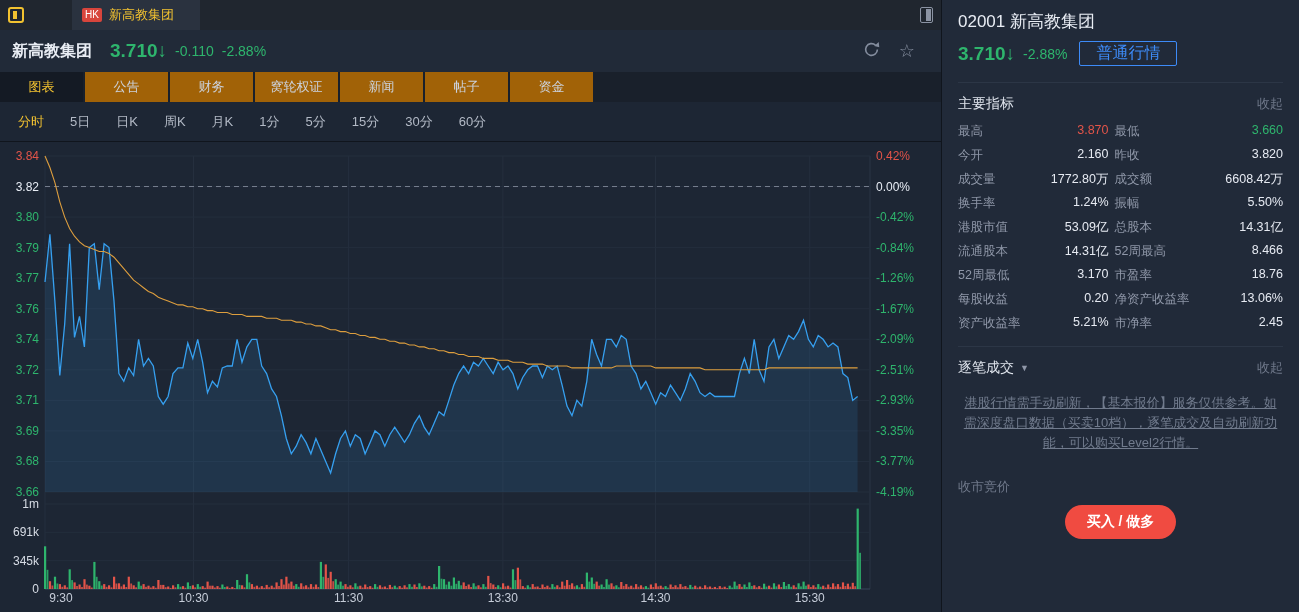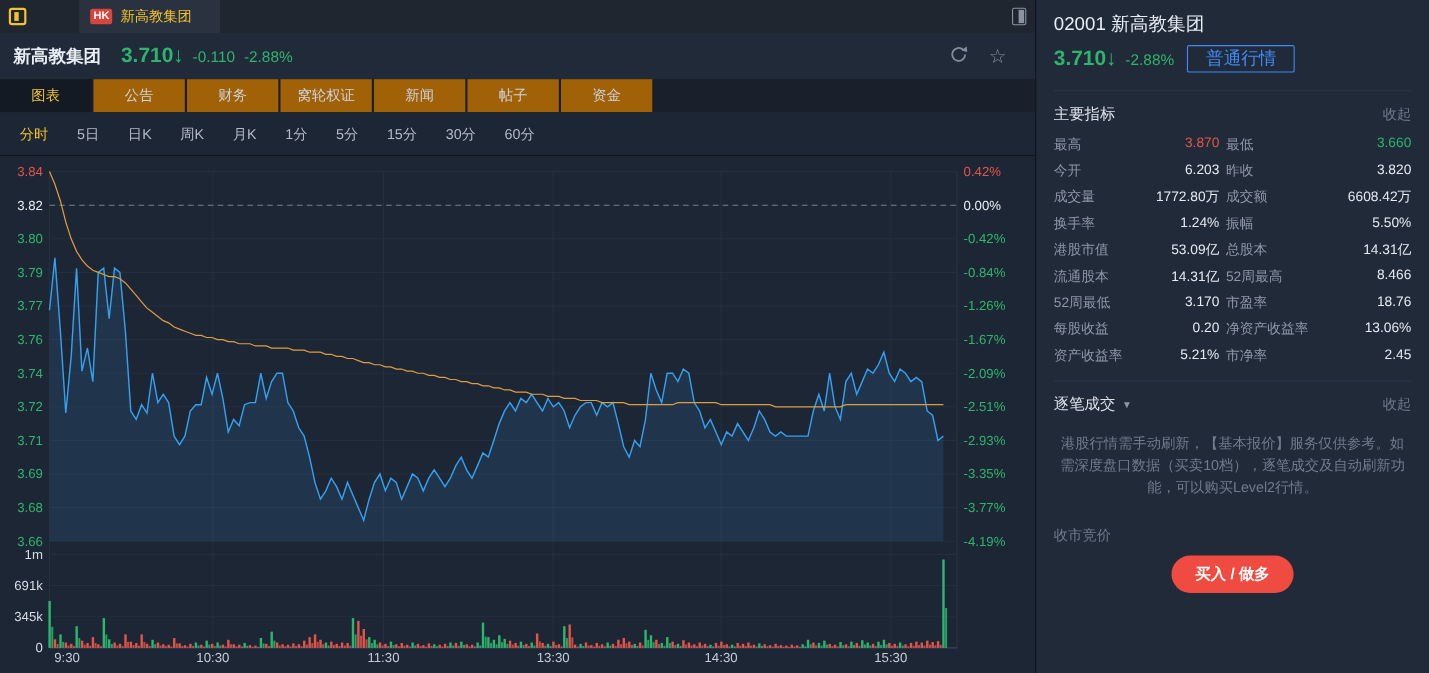--- a/index.html
+++ b/index.html
@@ -7,21 +7,21 @@
               font-family:"Liberation Sans","DejaVu Sans",sans-serif; }
   body { display:flex; }
 
   .left-pane { width:941px; height:612px; display:flex; flex-direction:column; background:#1d2634; }
 
   
   .topbar { height:30px; background:#20262f; display:flex; align-items:center; position:relative; flex:0 0 30px; }
   .win-icon { width:16px; height:16px; border:2px solid #f2c230; border-radius:3px; margin:0 0 0 8px; position:relative; }
   .win-icon span { position:absolute; left:3px; top:2px; width:4px; height:8px; background:#f2c230; }
   .doc-tab { height:30px; margin-left:48px; width:128px; background:#2a323f; display:flex; align-items:center; gap:7px; padding:0 10px; cursor:pointer; }
-  .hk-badge { background:#d8453c; color:#ffffff; font-size:10px; font-weight:bold; padding:1px 3px; border-radius:2px; line-height:12px; }
+  .hk-badge { background:#d8453c; color:#ffffff; font-size:10px; font-weight:normal; padding:1px 3px; border-radius:2px; line-height:12px; }
   .doc-tab-title { color:#f2c230; font-size:13px; }
   .collapse-icon { position:absolute; right:8px; top:7px; width:13px; height:16px; border:1px solid #8b93a3; border-radius:2px; }
   .collapse-icon span { position:absolute; right:1px; top:1px; width:5px; height:12px; background:#8b93a3; }
 
   
   .stock-header { height:42px; background:#212a38; display:flex; align-items:center; padding:0 12px; flex:0 0 42px; }
   .sh-title { color:#e9edf4; font-size:16px; font-weight:bold; }
   .sh-price { color:#2eb56d; font-size:19px; font-weight:bold; margin-left:18px; }
   .sh-change, .sh-pct { color:#2eb56d; font-size:14px; margin-left:8px; }
   .header-icons { margin-left:auto; display:flex; align-items:center; gap:18px; padding-right:14px; }
@@ -50,21 +50,21 @@
   .section-head { margin-top:16px; padding-top:12px; border-top:1px solid #2c3646; display:flex; align-items:center; }
   .section-title { color:#dfe4ec; font-size:14px; }
   .caret { color:#8f97a8; font-size:9px; margin-left:6px; }
   .collapse-link { margin-left:auto; color:#6f788a; font-size:13px; cursor:pointer; }
   .ind-grid { margin-top:10px; display:grid; grid-template-columns:78px 1fr 96px 1fr; row-gap:7px; column-gap:6px; font-size:12.5px; }
   .ind-label { color:#8f97a8; }
   .ind-value { color:#e6eaf2; text-align:right; }
   .v-red { color:#e35449; }
   .v-green { color:#2eb56d; }
   .ticks-section { margin-top:14px;text-align:right; }
-  .ticks-notice { margin-top:16px; color:#717b8d; font-size:13px; line-height:20px; text-align:center; padding:0 2px; }
+  .ticks-notice { margin-top:16px; color:#717b8d; font-size:13px; line-height:20px; text-align:center; padding:0 2px;text-decoration:underline; }
   .level2-link { margin-top:16px; text-align:center; color:#fdc500; font-size:15px; font-weight:bold; cursor:pointer; }
   .closing-auction { position:absolute; left:16px; top:478px; color:#6f788a; font-size:13px; }
   .trade-buttons { position:absolute; left:0; right:0; top:505px; display:flex; justify-content:center; gap:18px; }
   .btn { border:none; border-radius:3px; color:#fff; font-size:14px; font-weight:bold; padding:8px 22px; cursor:pointer; font-family:inherit; }
   .btn-buy { background:#f04b41;border-radius:17px; }
   .btn-sell { background:#2a82e4; }
 </style>
 </head>
 <body>
 
@@ -533,21 +533,21 @@
     <span class="section-title">主要指标</span>
     <span class="collapse-link">收起</span>
   </div>
 
   <div class="ind-grid">
     <span class="ind-label">最高</span>
       <span class="ind-value v-red">3.870</span>
     <span class="ind-label">最低</span>
       <span class="ind-value v-green">3.660</span>
     <span class="ind-label">今开</span>
-      <span class="ind-value">6.203</span>
+      <span class="ind-value">2.160</span>
     <span class="ind-label">昨收</span>
       <span class="ind-value">3.820</span>
     <span class="ind-label">成交量</span>
       <span class="ind-value">1772.80万</span>
     <span class="ind-label">成交额</span>
       <span class="ind-value">6608.42万</span>
     <span class="ind-label">换手率</span>
       <span class="ind-value">1.24%</span>
     <span class="ind-label">振幅</span>
       <span class="ind-value">5.50%</span>

